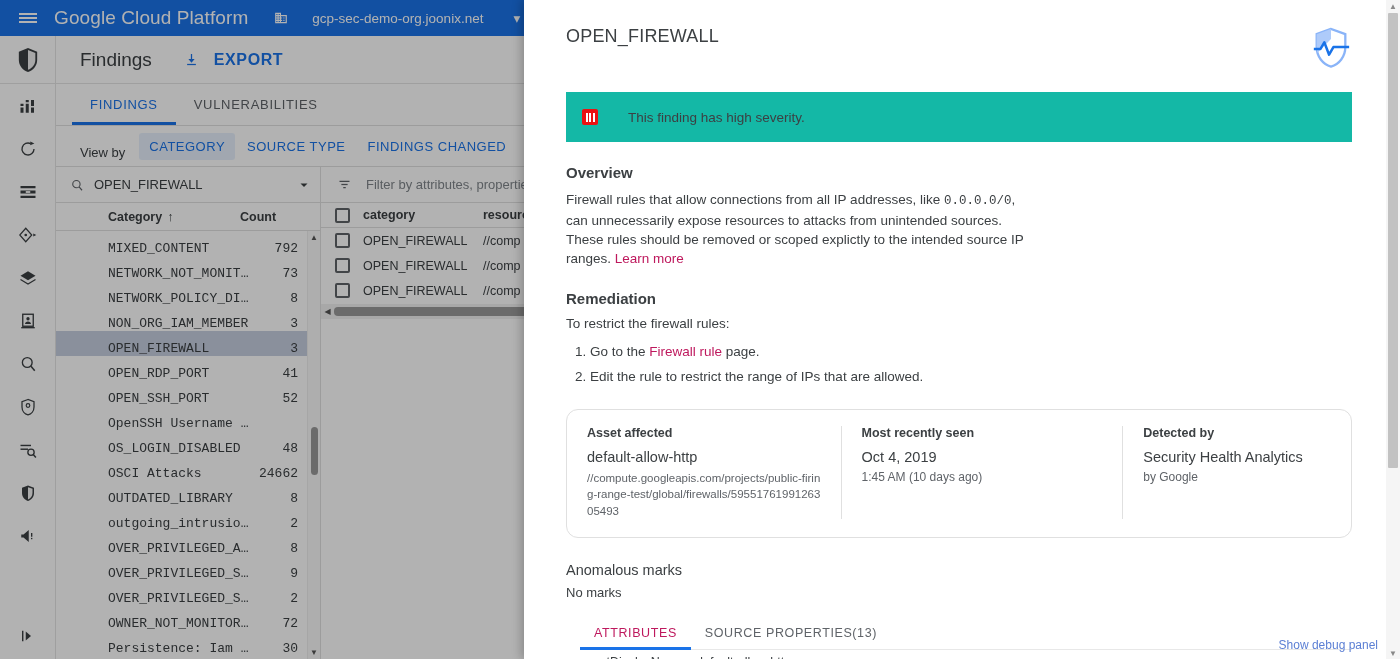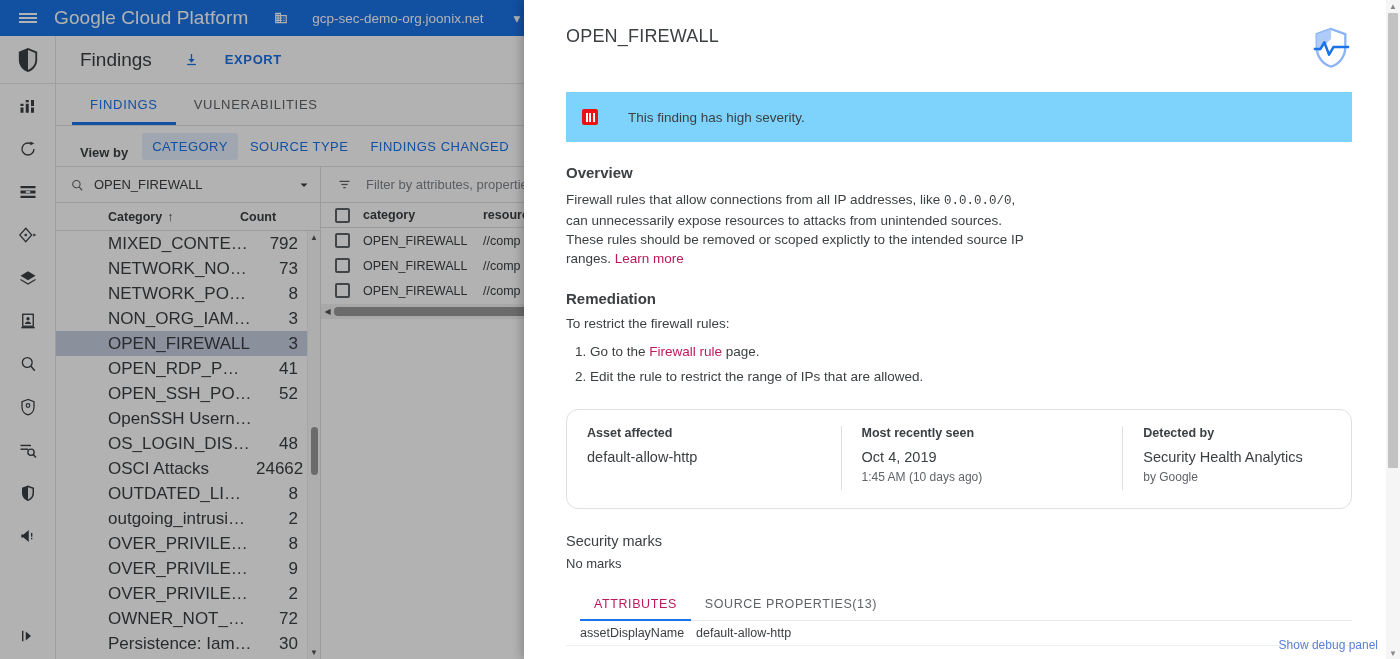--- a/index.html
+++ b/index.html
@@ -35,45 +35,45 @@
   .rail-logo { height: 48px; width:56px; display:flex; align-items:center; justify-content:center; border-bottom:1px solid #e4e4e4; }
   .rail-item { height: 43px; width:56px; display:flex; align-items:center; justify-content:center; cursor:pointer; }
   .rail-spacer { flex: 1; }
   .rail-bottom { height: 46px; width:56px; display:flex; align-items:center; justify-content:center; cursor:pointer; }
 
   
   .content { position:absolute; top:36px; left:56px; width:1344px; height:623px; background:#fff; }
 
   .page-head { height: 48px; display:flex; align-items:center; padding-left: 24px; border-bottom:1px solid #e4e4e4; background:#fff;}
   .page-title { font-size: 19px; color:#3c4043; font-weight: 400; }
-  .export-btn { display:flex; align-items:center; gap:26px; margin-left: 32px; color:#1a73e8; font-size:13px; font-weight:600; letter-spacing:.6px; cursor:pointer;}
+  .export-btn { display:flex; align-items:center; gap:15px; margin-left: 32px; color:#1a73e8; font-size:16px; font-weight:600; letter-spacing:.6px; cursor:pointer;}
 
   .tabs { height: 42px; display:flex; align-items: stretch; padding-left:16px; border-bottom:1px solid #e0e0e0; background:#fff;}
   .tab { display:flex; align-items:center; padding: 0 18px; font-size:13px; letter-spacing:.7px; color:#5f6368; font-weight:500; cursor:pointer; position:relative;}
   .tab.active { color:#1a73e8; }
   .tab.active::after { content:""; position:absolute; left:0; right:0; bottom:0; height:3px; background:#1a73e8; }
 
   .viewby { height:40px; display:flex; align-items:center; padding-left:24px; gap:2px; background:#fff;}
-  .viewby-label { font-size:13px; color:#3c4043; margin-right:12px; font-weight:700;margin-top:12px; }
+  .viewby-label { font-size:13px; color:#3c4043; margin-right:12px; font-weight:400;margin-top:12px; }
   .chip { font-size:13px; letter-spacing:.5px; color:#1a73e8; font-weight:500; padding:6px 10px; border-radius:3px; cursor:pointer;}
   .chip.sel { background:#d2e3fc88; }
   .toggle-wrap { display:flex; align-items:center; gap:10px; margin-left: 96px;}
   .toggle { position:relative; width:34px; height:14px; border-radius:7px; background:#8ab4f8; cursor:pointer;}
   .toggle .knob { position:absolute; right:-3px; top:-3px; width:20px; height:20px; border-radius:50%; background:#1a56c4; }
   .toggle-text { font-size:13px; color:#3c4043; white-space:nowrap; }
 
   
   .tablearea { display:flex; height: 493px; border-top:1px solid #e0e0e0; }
   .leftpane { width: 265px; border-right:1px solid #e0e0e0; background:#fff; position:relative;}
   .searchrow { height:36px; display:flex; align-items:center; gap:10px; padding:0 10px 0 14px; border-bottom:1px solid #e0e0e0;}
   .searchrow .q { font-size:13px; color:#3c4043; flex:1; white-space:nowrap;}
   .listhead { height:28px; display:flex; align-items:center; background:#fff; border-bottom:1px solid #e0e0e0; font-size:12.5px; color:#3c4043; font-weight:600;}
   .listhead .c1 { padding-left:52px; flex:1; display:flex; align-items:center; gap:5px;}
   .listhead .c2 { width: 80px; padding-right:16px; text-align:left;}
-  .cat-row { height:25px; display:flex; align-items:center; font-size:17px; color:#3c4043; cursor:pointer;}
+  .cat-row { height:25px; display:flex; align-items:flex-end; font-size:13px; color:#3c4043; cursor:pointer;font-family:Liberation Mono, monospace;}
   .cat-row.sel { background:#c6cee0; }
   .cat-row .name { padding-left:52px; flex:1; white-space:nowrap; overflow:hidden; text-overflow:ellipsis; padding-right:4px;}
   .cat-row .cnt { width: 64px; text-align:right; padding-right: 22px;}
 
   .vscroll { position:absolute; right:0; top:64px; width:13px; bottom:0; background:#fafafa; border-left:1px solid #eee;}
   .vscroll .arrowup, .vscroll .arrowdn { height:13px; display:flex; align-items:center; justify-content:center; font-size:8px; color:#555;}
   .vscroll .arrowdn { position:absolute; bottom:0; left:0; right:0; }
   .vscroll .thumb { position:absolute; left:3px; width:7px; border-radius:4px; background:#9a9a9a; }
 
   .rightpane { flex:1; background:#fff; position:relative; }
@@ -95,21 +95,21 @@
   
   #panel {
     position:absolute; top:0; left:524px; width:876px; height:659px;
     background:#fff; overflow:hidden;
     box-shadow: -3px 0 9px rgba(0,0,0,0.22);
   }
   .panel-inner { position:absolute; top:0; left:0; width:862px; height:659px; }
   .panel-head { padding: 26px 34px 0 42px; display:flex; align-items:flex-start; justify-content:space-between;}
   .panel-title { font-size:18px; color:#3c4043; font-weight:400; letter-spacing:.2px;}
   .sev-banner {
-    margin: 18px 34px 0 42px; height:50px; background:#7dd3fc;
+    margin: 18px 34px 0 42px; height:50px; background:#14b8a6;
     display:flex; align-items:center; padding-left: 16px; gap: 30px;
   }
   .sev-icon { width:16px; height:16px; background:#ea1212; border-radius:2px; display:flex; align-items:center; justify-content:center; gap:1.5px;}
   .sev-icon i { display:block; width:2px; height:9px; background:#fff;}
   .sev-text { font-size:13.5px; color:#3c4043;}
 
   .sect { padding: 0 34px 0 42px; }
   .h2 { font-size:15px; color:#3c4043; font-weight:600; margin: 22px 0 9px; }
   .body-text { font-size:13.5px; color:#3c4043; line-height:1.42; max-width: 470px;}
   .mono { font-family:"Liberation Mono", monospace; font-size:12.5px; }
@@ -484,35 +484,36 @@
         <ol class="ol">
           <li><span>Go to the </span><a class="link">Firewall rule</a><span> page.</span></li>
           <li>Edit the rule to restrict the range of IPs that are allowed.</li>
         </ol>
       </div>
 
       <div class="infocard">
         <div class="infocell ic1">
           <div class="ic-label">Asset affected</div>
           <div class="ic-main">default-allow-http</div>
+          <div class="ic-sub">//compute.googleapis.com/projects/public-firing-range-test/global/firewalls/5955176199126305493</div>
         </div>
         <div class="infocell ic2">
           <div class="ic-label">Most recently seen</div>
           <div class="ic-main">Oct 4, 2019</div>
           <div class="ic-sub2">1:45 AM (10 days ago)</div>
         </div>
         <div class="infocell ic3">
           <div class="ic-label">Detected by</div>
           <div class="ic-main">Security Health Analytics</div>
           <div class="ic-sub2">by Google</div>
         </div>
       </div>
 
       <div class="sect">
-        <div class="marks-h">Security marks</div>
+        <div class="marks-h">Anomalous marks</div>
         <div class="marks-v">No marks</div>
       </div>
 
       <div style="padding:0 34px 0 42px;">
         <div class="atabs">
           <div class="atab active">ATTRIBUTES</div>
           <div class="atab">SOURCE PROPERTIES(13)</div>
         </div>
       </div>
 

